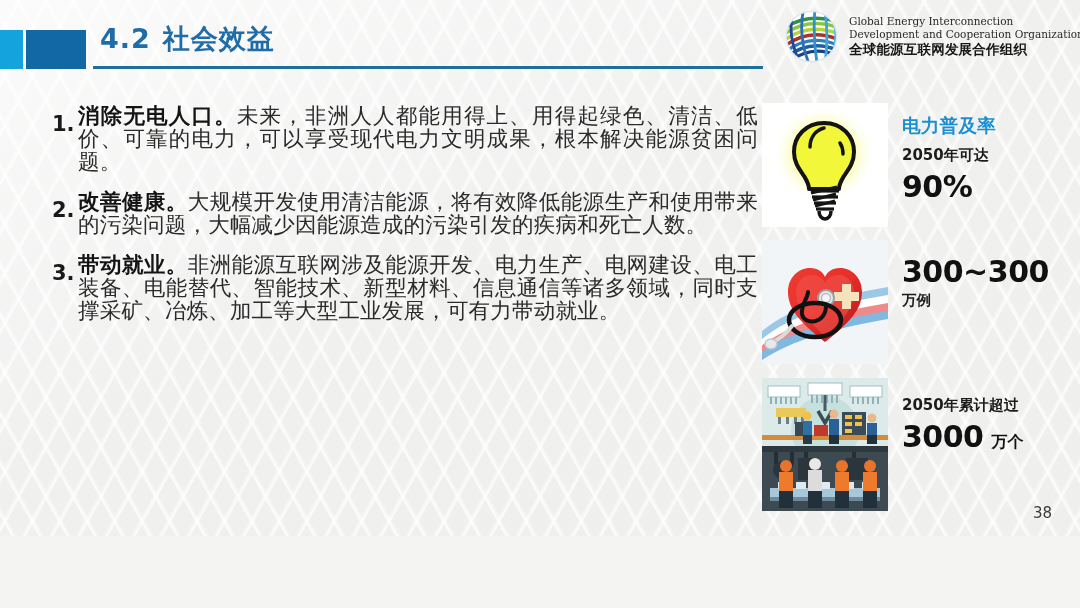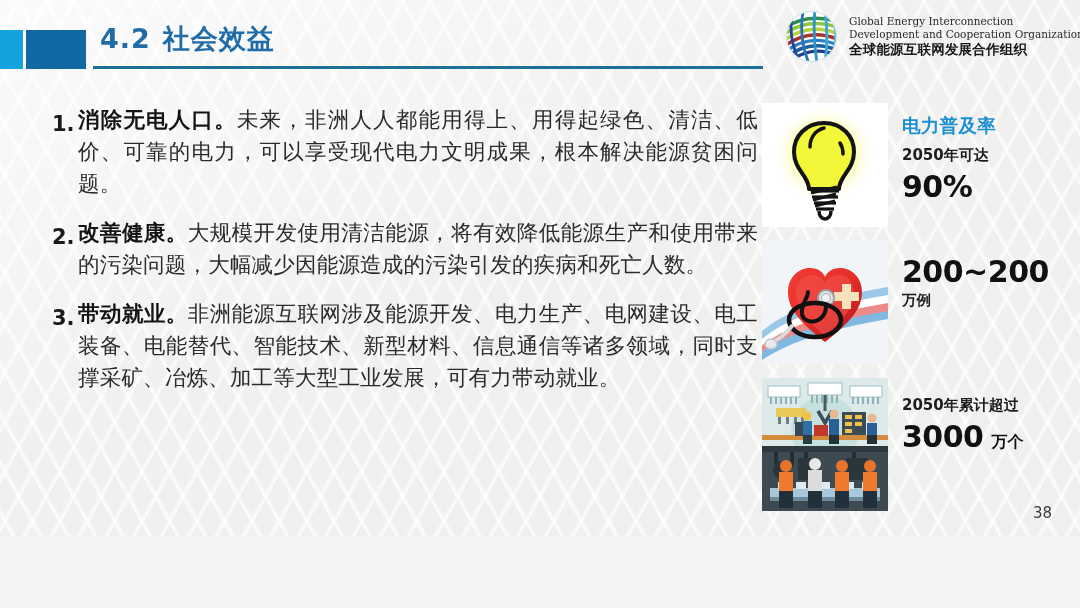--- a/index.html
+++ b/index.html
@@ -117,21 +117,21 @@
     width: 26px;
     font-size: 21px;
     font-weight: bold;
     color: #1a1a1a;
     line-height: 40px;
     text-align: left;
   }
   .item-body {
     flex: 1;
     font-size: 21.5px;
-    line-height: 32px;
+    line-height: 23px;
     color: #2b2b2b;
     text-align: justify;
     letter-spacing: 0.2px;
   }
   .item-body .lead {
     font-weight: bold;
     color: #141414;
   }
 
   
@@ -328,21 +328,21 @@
         <path d="M80 44 h9 v8 h8 v9 h-8 v8 h-9 v-8 h-8 v-9 h8 z" fill="#f6e2bb"></path>
         <ellipse cx="64" cy="58" rx="8" ry="8" fill="#e6e8ea" stroke="#9aa0a5" stroke-width="2"></ellipse>
         <ellipse cx="64" cy="58" rx="4.5" ry="4.5" fill="#f4f5f6" stroke="#b6babe" stroke-width="1.4"></ellipse>
         <path d="M64 66 C64 84 42 86 40 74 C39 64 46 58 46 52" fill="none" stroke="#111111" stroke-width="4" stroke-linecap="round"></path>
         <ellipse cx="53" cy="80" rx="26" ry="17" fill="none" stroke="#111111" stroke-width="4.5"></ellipse>
         <path d="M30 86 C22 96 16 100 10 102" fill="none" stroke="#d9dbdd" stroke-width="4" stroke-linecap="round"></path>
         <ellipse cx="9" cy="104" rx="6" ry="5" fill="#e7e9eb" stroke="#c2c6ca" stroke-width="1.5"></ellipse>
       </svg>
     </div>
     <div class="card-text">
-      <div class="card-value"><span>200~200</span></div>
+      <div class="card-value"><span>300~300</span></div>
       <div class="card-tail">万例</div>
     </div>
   </div>
 
   <div class="card card-3">
     <div class="card-thumb">
       <svg viewBox="0 0 126 133" width="126" height="133">
 
         <rect width="126" height="68" fill="#dcebe9"></rect>
         <circle cx="63" cy="52" r="34" fill="#c6e0dd"></circle>

